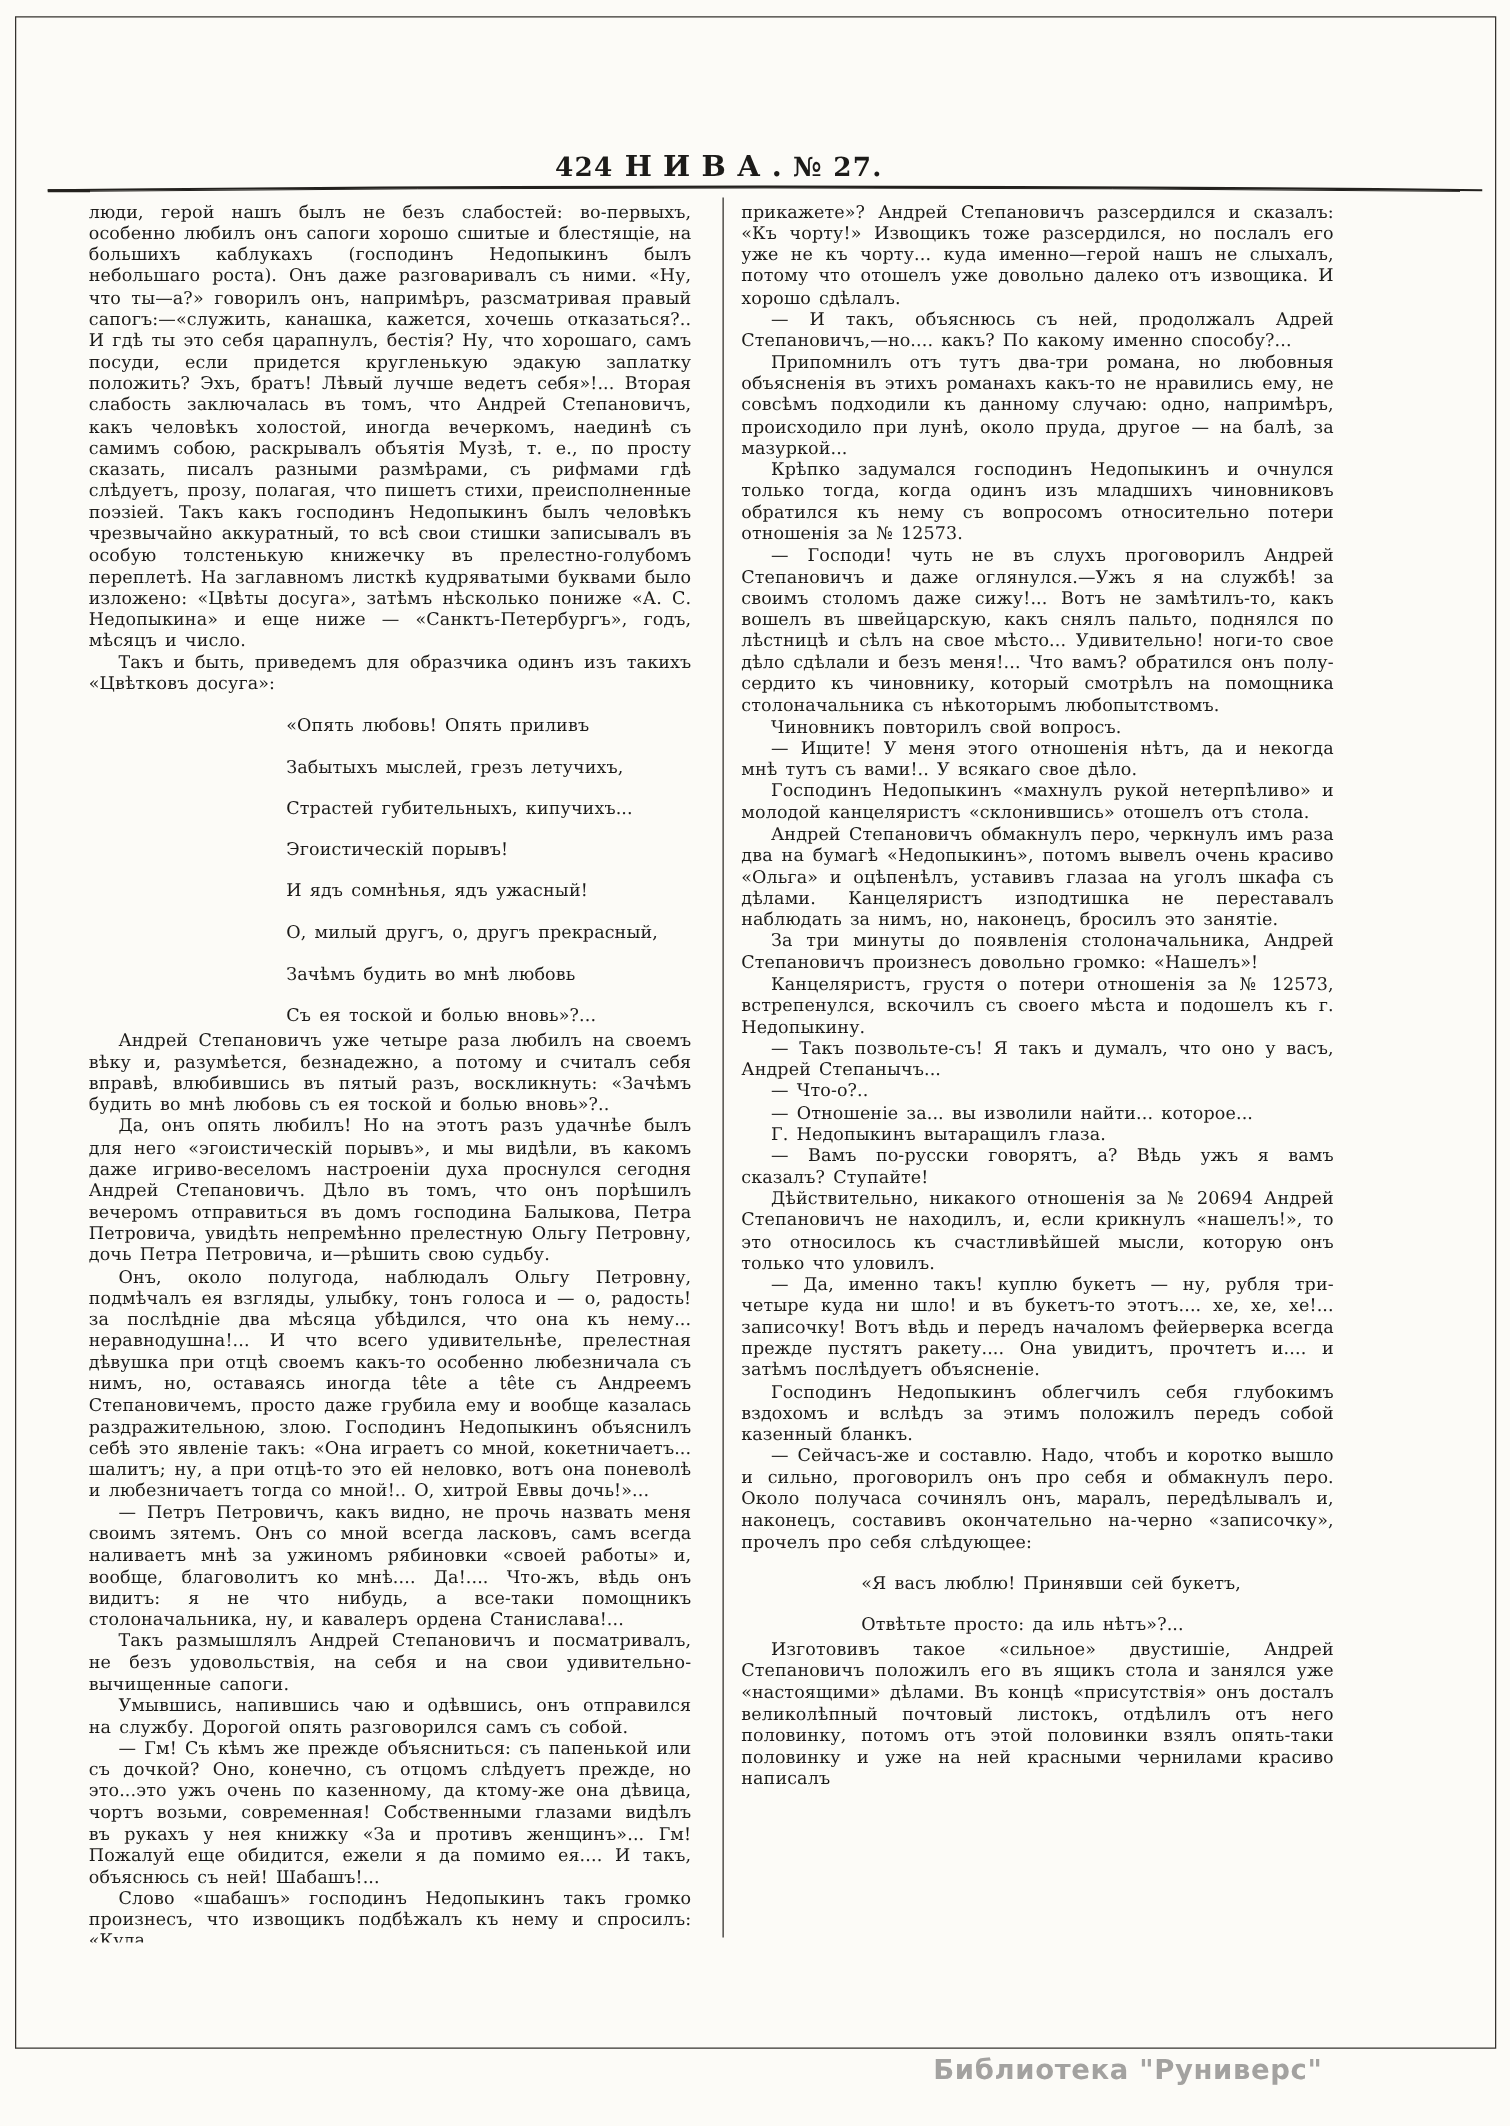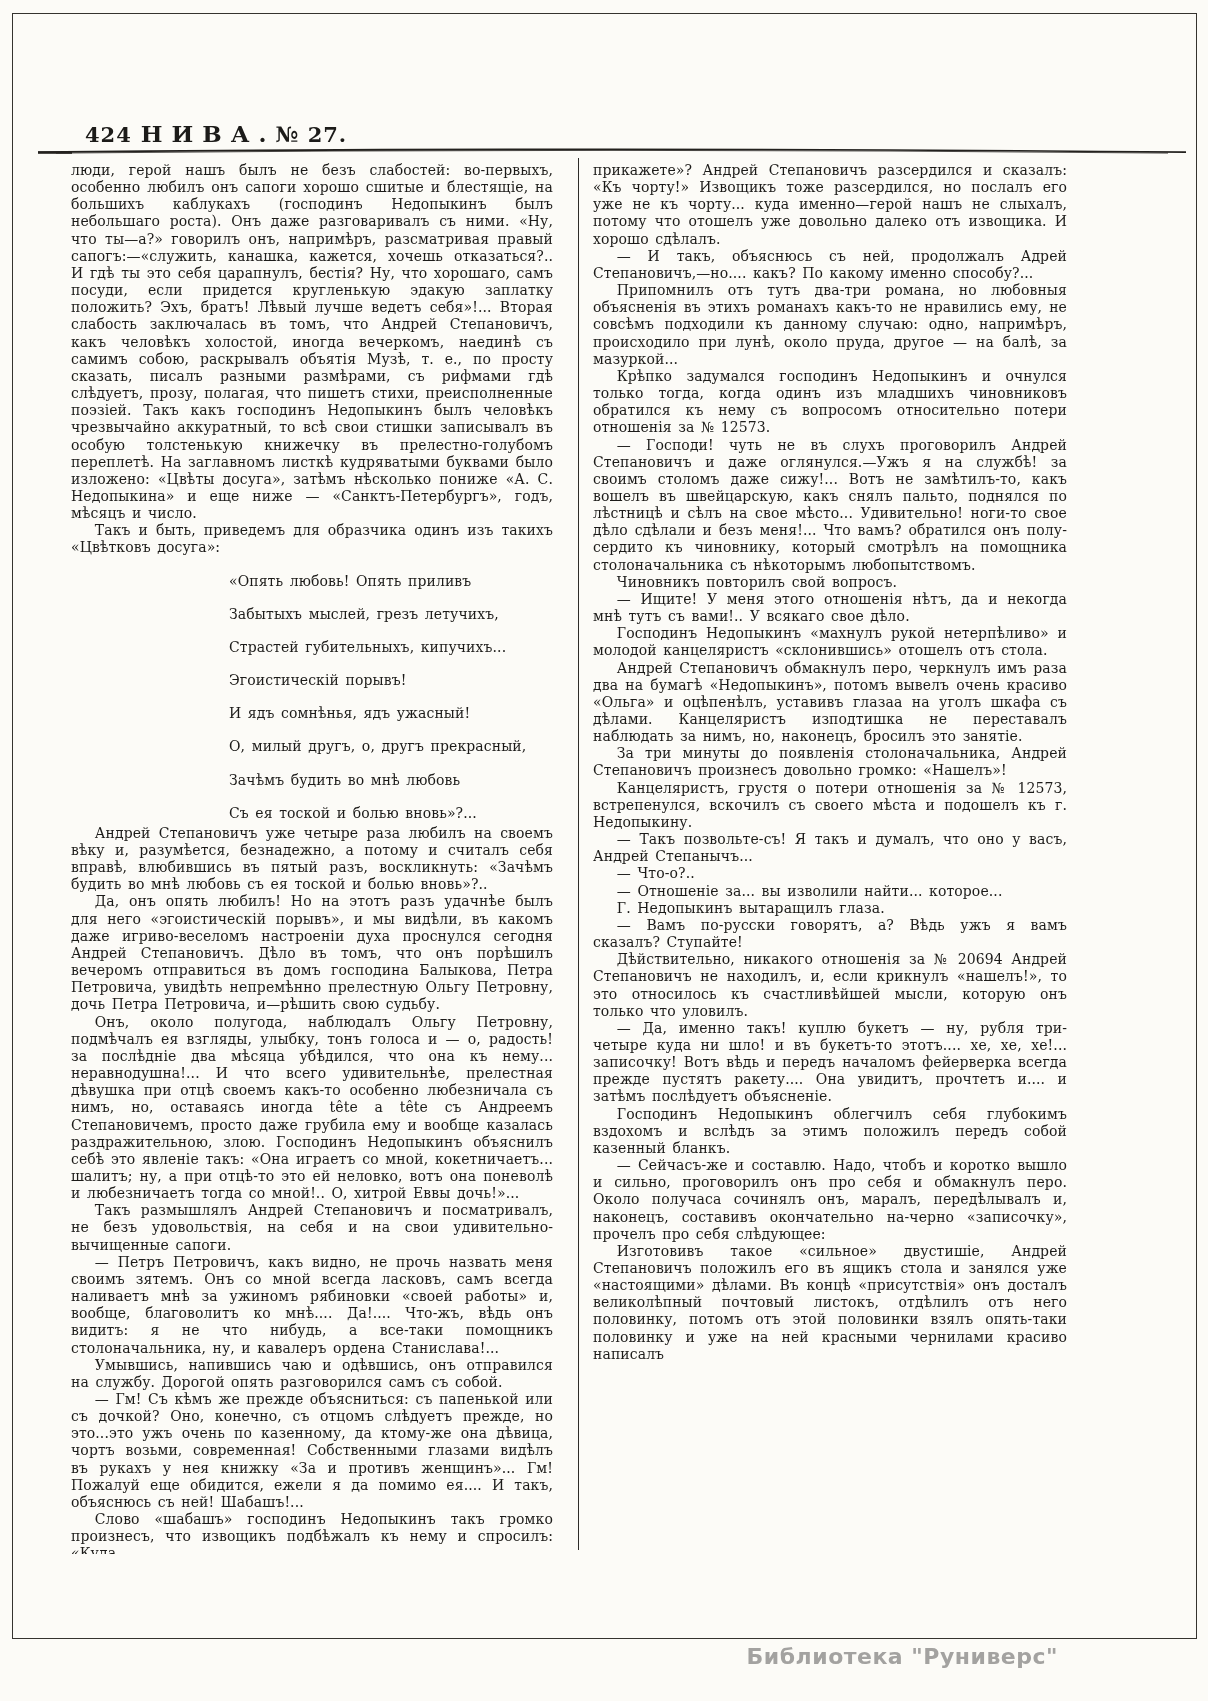--- a/index.html
+++ b/index.html
@@ -7,21 +7,21 @@
     position:relative;width:1208px;height:1701px;margin:0 auto;
     background:#fcfbf7;color:#1c1b19;
     font-family:"DejaVu Serif",serif;overflow:hidden;
   }
   .frame{
     position:absolute;left:12px;top:13px;width:1183px;height:1624px;
     border:1px solid #35332f;pointer-events:none;
   }
   .header-row{
     position:absolute;top:72px;left:85px;width:980px;
-    display:flex;justify-content:flex-start;align-items:baseline;
+    display:flex;justify-content:center;align-items:baseline;
   }
   .page-num,.issue-num{font-size:21px;font-weight:bold;letter-spacing:1px;}
   .mag-title{font-size:23px;font-weight:bold;letter-spacing:9px;padding-left:9px;margin-top:48px;}
   .swelled-rule{position:absolute;top:146px;left:38px;}
   .col{
     position:absolute;top:162px;height:1392px;overflow:hidden;
     font-size:14px;line-height:17.15px;text-align:justify;
     word-spacing:0.14em;letter-spacing:0.1px;
   }
   .col-left{left:71px;width:482px;}
@@ -67,22 +67,22 @@
         <div class="vline">Страстей губительныхъ, кипучихъ...</div>
         <div class="vline">Эгоистическій порывъ!</div>
         <div class="vline">И ядъ сомнѣнья, ядъ ужасный!</div>
         <div class="vline">О, милый другъ, о, другъ прекрасный,</div>
         <div class="vline">Зачѣмъ будить во мнѣ любовь</div>
         <div class="vline">Съ ея тоской и болью вновь»?...</div>
       </div>
       <p class="indent">Андрей Степановичъ уже четыре раза любилъ на своемъ вѣку и, разумѣется, безнадежно, а потому и считалъ себя вправѣ, влюбившись въ пятый разъ, воскликнуть: «Зачѣмъ будить во мнѣ любовь съ ея тоской и болью вновь»?..</p>
       <p class="indent">Да, онъ опять любилъ! Но на этотъ разъ удачнѣе былъ для него «эгоистическій порывъ», и мы видѣли, въ какомъ даже игриво-веселомъ настроеніи духа проснулся сегодня Андрей Степановичъ. Дѣло въ томъ, что онъ порѣшилъ вечеромъ отправиться въ домъ господина Балыкова, Петра Петровича, увидѣть непремѣнно прелестную Ольгу Петровну, дочь Петра Петровича, и—рѣшить свою судьбу.</p>
       <p class="indent">Онъ, около полугода, наблюдалъ Ольгу Петровну, подмѣчалъ ея взгляды, улыбку, тонъ голоса и — о, радость! за послѣдніе два мѣсяца убѣдился, что она къ нему... неравнодушна!... И что всего удивительнѣе, прелестная дѣвушка при отцѣ своемъ какъ-то особенно любезничала съ нимъ, но, оставаясь иногда tête a tête съ Андреемъ Степановичемъ, просто даже грубила ему и вообще казалась раздражительною, злою. Господинъ Недопыкинъ объяснилъ себѣ это явленіе такъ: «Она играетъ со мной, кокетничаетъ... шалитъ; ну, а при отцѣ-то это ей неловко, вотъ она поневолѣ и любезничаетъ тогда со мной!.. О, хитрой Еввы дочь!»...</p>
+      <p class="indent">— Петръ Петровичъ, какъ видно, не прочь назвать меня своимъ зятемъ. Онъ со мной всегда ласковъ, самъ всегда наливаетъ мнѣ за ужиномъ рябиновки «своей работы» и, вообще, благоволитъ ко мнѣ.... Да!.... Что-жъ, вѣдь онъ видитъ: я не что нибудь, а все-таки помощникъ столоначальника, ну, и кавалеръ ордена Станислава!...</p>
       <p class="indent">Такъ размышлялъ Андрей Степановичъ и посматривалъ, не безъ удовольствія, на себя и на свои удивительно-вычищенные сапоги.</p>
-      <p class="indent">— Петръ Петровичъ, какъ видно, не прочь назвать меня своимъ зятемъ. Онъ со мной всегда ласковъ, самъ всегда наливаетъ мнѣ за ужиномъ рябиновки «своей работы» и, вообще, благоволитъ ко мнѣ.... Да!.... Что-жъ, вѣдь онъ видитъ: я не что нибудь, а все-таки помощникъ столоначальника, ну, и кавалеръ ордена Станислава!...</p>
       <p class="indent">Умывшись, напившись чаю и одѣвшись, онъ отправился на службу. Дорогой опять разговорился самъ съ собой.</p>
       <p class="indent">— Гм! Съ кѣмъ же прежде объясниться: съ папенькой или съ дочкой? Оно, конечно, съ отцомъ слѣдуетъ прежде, но это...это ужъ очень по казенному, да ктому-же она дѣвица, чортъ возьми, современная! Собственными глазами видѣлъ въ рукахъ у нея книжку «За и противъ женщинъ»... Гм! Пожалуй еще обидится, ежели я да помимо ея.... И такъ, объяснюсь съ ней! Шабашъ!...</p>
       <p class="indent">Слово «шабашъ» господинъ Недопыкинъ такъ громко произнесъ, что извощикъ подбѣжалъ къ нему и спросилъ: «Куда</p>
     </div>
 
   <div class="divider"></div>
 
   <div class="col col-right" id="col-right">
       <p class="plain">прикажете»? Андрей Степановичъ разсердился и сказалъ: «Къ чорту!» Извощикъ тоже разсердился, но послалъ его уже не къ чорту... куда именно—герой нашъ не слыхалъ, потому что отошелъ уже довольно далеко отъ извощика. И хорошо сдѣлалъ.</p>
       <p class="indent">— И такъ, объяснюсь съ ней, продолжалъ Адрей Степановичъ,—но.... какъ? По какому именно способу?...</p>
@@ -97,18 +97,22 @@
       <p class="indent">Канцеляристъ, грустя о потери отношенія за № 12573, встрепенулся, вскочилъ съ своего мѣста и подошелъ къ г. Недопыкину.</p>
       <p class="indent">— Такъ позвольте-съ! Я такъ и думалъ, что оно у васъ, Андрей Степанычъ...</p>
       <p class="indent">— Что-о?..</p>
       <p class="indent">— Отношеніе за... вы изволили найти... которое...</p>
       <p class="indent">Г. Недопыкинъ вытаращилъ глаза.</p>
       <p class="indent">— Вамъ по-русски говорятъ, а? Вѣдь ужъ я вамъ сказалъ? Ступайте!</p>
       <p class="indent">Дѣйствительно, никакого отношенія за № 20694 Андрей Степановичъ не находилъ, и, если крикнулъ «нашелъ!», то это относилось къ счастливѣйшей мысли, которую онъ только что уловилъ.</p>
       <p class="indent">— Да, именно такъ! куплю букетъ — ну, рубля три-четыре куда ни шло! и въ букетъ-то этотъ.... хе, хе, хе!... записочку! Вотъ вѣдь и передъ началомъ фейерверка всегда прежде пустятъ ракету.... Она увидитъ, прочтетъ и.... и затѣмъ послѣдуетъ объясненіе.</p>
       <p class="indent">Господинъ Недопыкинъ облегчилъ себя глубокимъ вздохомъ и вслѣдъ за этимъ положилъ передъ собой казенный бланкъ.</p>
       <p class="indent">— Сейчасъ-же и составлю. Надо, чтобъ и коротко вышло и сильно, проговорилъ онъ про себя и обмакнулъ перо. Около получаса сочинялъ онъ, маралъ, передѣлывалъ и, наконецъ, составивъ окончательно на-черно «записочку», прочелъ про себя слѣдующее:</p>
+      <div class="verse">
+        <div class="vline">«Я васъ люблю! Принявши сей букетъ,</div>
+        <div class="vline">Отвѣтьте просто: да иль нѣтъ»?...</div>
+      </div>
       <p class="indent">Изготовивъ такое «сильное» двустишіе, Андрей Степановичъ положилъ его въ ящикъ стола и занялся уже «настоящими» дѣлами. Въ концѣ «присутствія» онъ досталъ великолѣпный почтовый листокъ, отдѣлилъ отъ него половинку, потомъ отъ этой половинки взялъ опять-таки половинку и уже на ней красными чернилами красиво написалъ</p>
     </div>
 
   <div class="watermark">Библиотека "Руниверс"</div>
 
 </div>
 
 </body></html>

